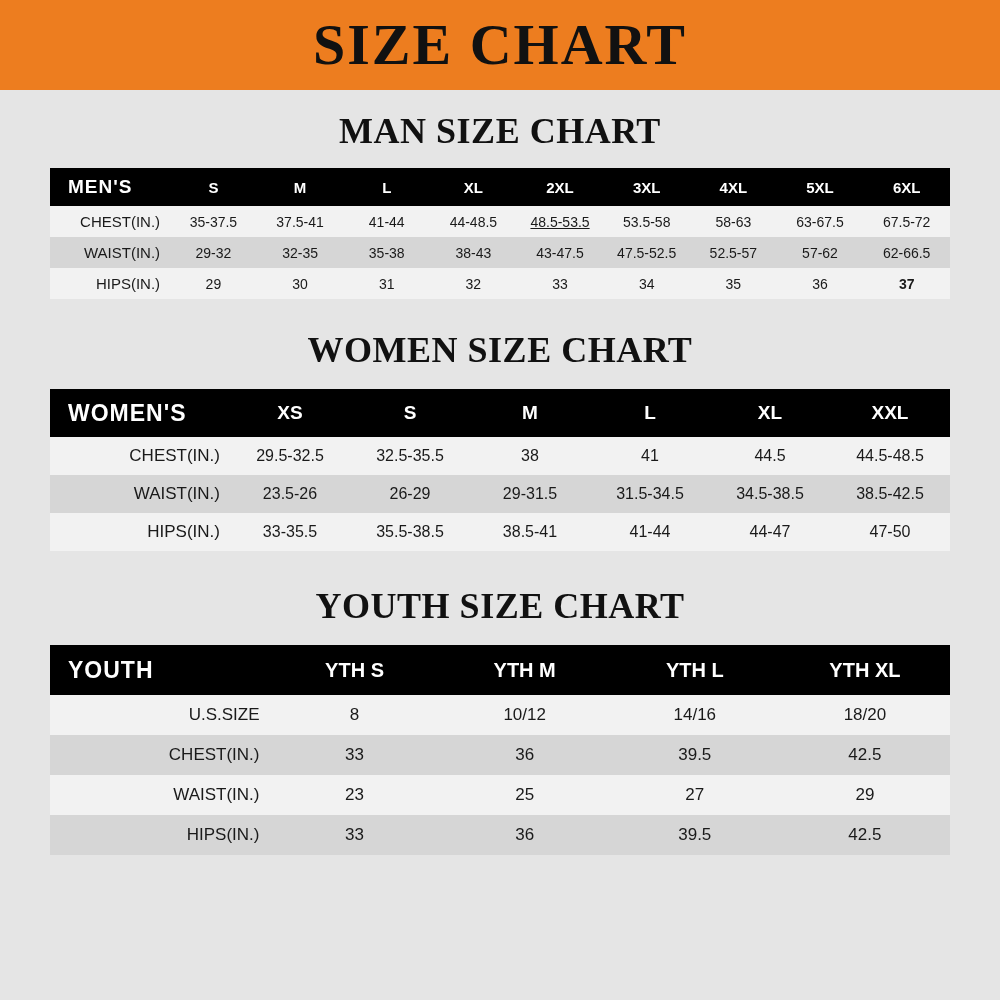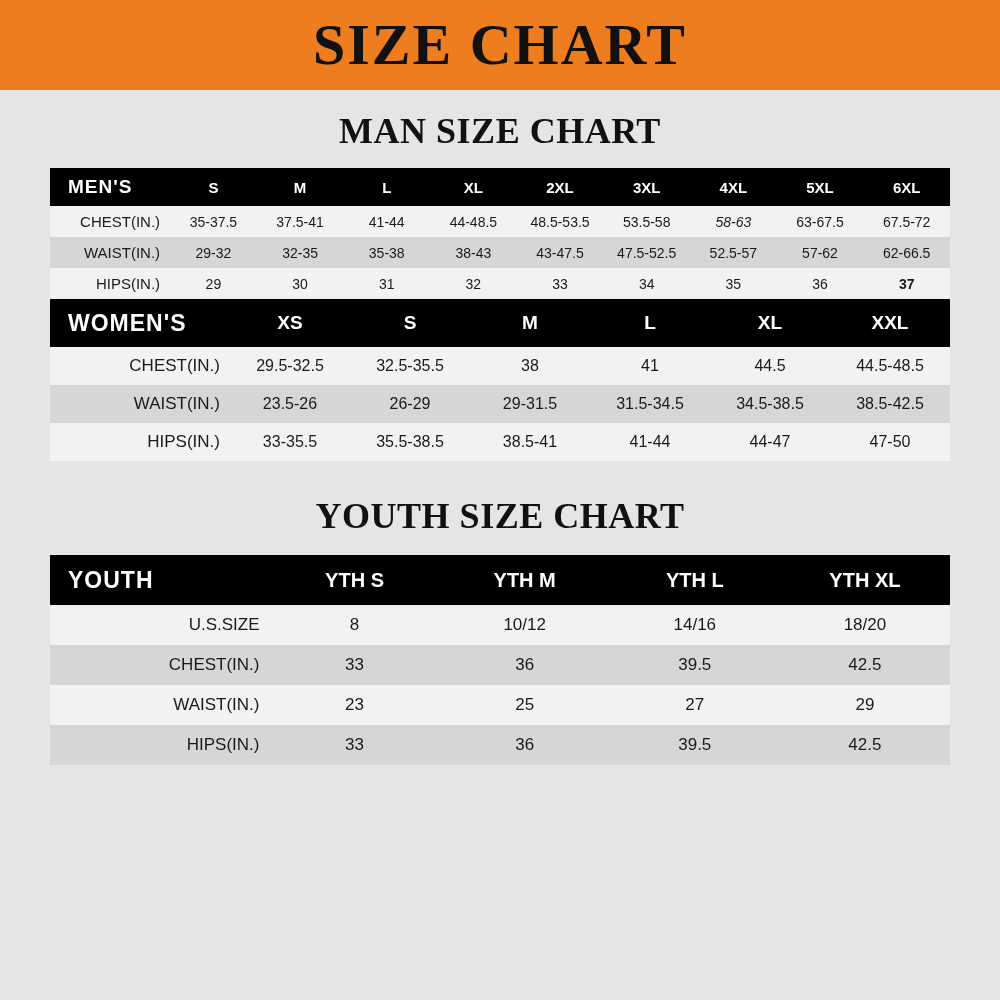--- a/index.html
+++ b/index.html
@@ -140,23 +140,23 @@
             <th style="width: 86.6px;">6XL</th>
           </tr>
       </thead>
       <tbody id="man-body">
           <tr class="plain">
             <td class="rowlabel" style="width: 120px;">CHEST(IN.)</td>
             <td class="valcell" style="width: 86.6px;">35-37.5</td>
             <td class="valcell" style="width: 86.6px;">37.5-41</td>
             <td class="valcell" style="width: 86.6px;">41-44</td>
             <td class="valcell" style="width: 86.6px;">44-48.5</td>
-            <td class="valcell" style="width: 86.6px;">48.5-53.5</td>
+            <td class="valcell" style="width: 86.6px; text-decoration: underline;">48.5-53.5</td>
             <td class="valcell" style="width: 86.6px;">53.5-58</td>
-            <td class="valcell" style="width: 86.6px; font-style: italic;">58-63</td>
+            <td class="valcell" style="width: 86.6px;">58-63</td>
             <td class="valcell" style="width: 86.6px;">63-67.5</td>
             <td class="valcell" style="width: 86.6px;">67.5-72</td>
           </tr>
           <tr class="alt">
             <td class="rowlabel" style="width: 120px;">WAIST(IN.)</td>
             <td class="valcell" style="width: 86.6px;">29-32</td>
             <td class="valcell" style="width: 86.6px;">32-35</td>
             <td class="valcell" style="width: 86.6px;">35-38</td>
             <td class="valcell" style="width: 86.6px;">38-43</td>
             <td class="valcell" style="width: 86.6px;">43-47.5</td>
@@ -174,20 +174,21 @@
             <td class="valcell" style="width: 86.6px;">33</td>
             <td class="valcell" style="width: 86.6px;">34</td>
             <td class="valcell" style="width: 86.6px;">35</td>
             <td class="valcell" style="width: 86.6px;">36</td>
             <td class="valcell" style="width: 86.6px; font-weight: bold;">37</td>
           </tr>
         </tbody>
     </table>
   </div>
 
+  <div class="section-title t-women">WOMEN SIZE CHART</div>
   <div class="tbl-wrap">
     <table class="tbl" id="women-table">
       <thead>
         <tr id="women-head-row">
             <th class="rowlabel" style="width: 180px;">WOMEN'S</th>
             <th style="width: 120px;">XS</th>
             <th style="width: 120px;">S</th>
             <th style="width: 120px;">M</th>
             <th style="width: 120px;">L</th>
             <th style="width: 120px;">XL</th>

